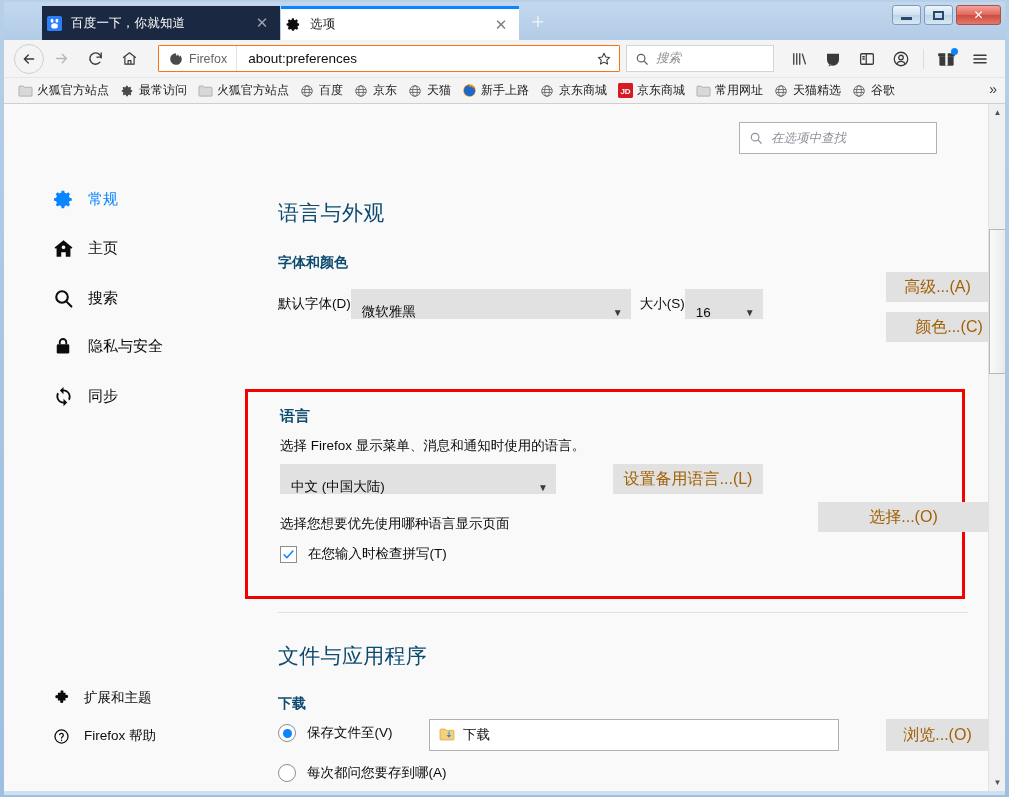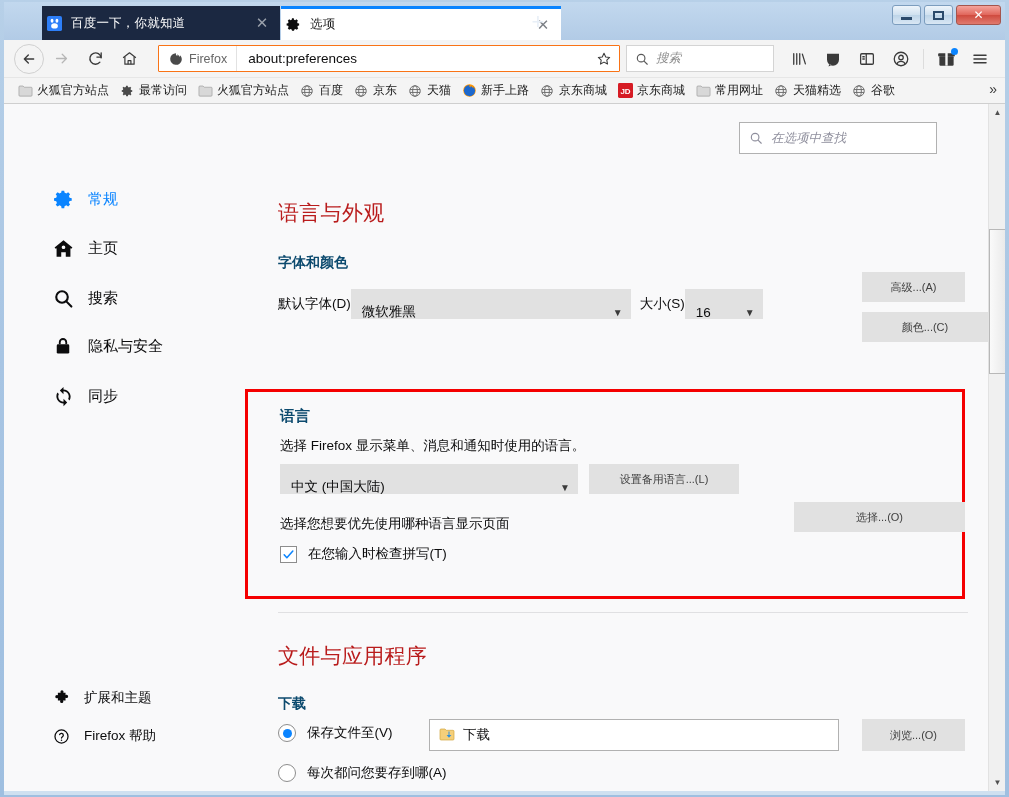--- a/index.html
+++ b/index.html
@@ -28,21 +28,21 @@
   .tab {
     position: absolute; top: 6px; height: 34px;
     display: flex; align-items: center; padding: 0 6px 0 4px;
   }
   #tab-0 {
     left: 42px; width: 238px;
     background: #1b2841;
     color: #ffffff;
   }
   #tab-1 {
-    left: 281px; width: 280px;
+    left: 281px; width: 238px;
     background: #ffffff;
     color: #1a1a1a;
     border-top: 3px solid #0a84ff;
   }
   .tab-favicon {
     width: 16px; height: 16px; flex: 0 0 16px;
     margin-right: 9px; display: flex; align-items: center; justify-content: center;
   }
   .tab-title {
     flex: 1 1 auto; font-size: 12.5px; white-space: nowrap;
@@ -137,33 +137,33 @@
     font-size: 15px; color: #0c0c0d; cursor: pointer; white-space: nowrap;
   }
   .side-item.active { color: #0a84ff; }
   .side-ico { width: 22px; height: 22px; flex: 0 0 22px; display:flex; align-items:center; justify-content:center; }
   .side-bottom { position: absolute; left: 48px; display: flex; align-items: center; gap: 14px;
     font-size: 13.5px; color: #0c0c0d; cursor: pointer; white-space: nowrap; }
   .side-bottom .side-ico { width: 18px; height: 18px; flex: 0 0 18px; }
 
   
   #main { position: absolute; left: 240px; top: 0; width: 745px; height: 687px; }
-  .sec-title { font-size: 21px; font-weight: 400; color: #b91c1c; letter-spacing: .3px; }
+  .sec-title { font-size: 21px; font-weight: 400; color: #0c4a6e; letter-spacing: .3px; }
   .sub-title { font-size: 14px; font-weight: bold; color: #0c4a6e; }
   .row-label { font-size: 13.5px; color: #0c0c0d; }
 
   .select-box {
     background: #e1e1e1; border: none; height: 30px; display: flex; align-items: center;
     justify-content: space-between; padding: 16px 8px 0 11px; font-size: 13.5px;
     color: #0c0c0d; cursor: pointer;
   }
   .chev { font-size: 10px; color: #3a3a3a; margin-left: 8px; }
   .btn {
     background: #e1e1e1; border: none; height: 30px; display: flex; align-items: center;
-    justify-content: center; font-size: 11px; color: #404040; cursor: pointer;
+    justify-content: center; font-size: 16px; color: #a16207; cursor: pointer; margin-left: 24px;
   }
   .textfield {
     background: #fff; border: 1px solid #b1b1b1; height: 32px; display: flex;
     align-items: center; gap: 8px; padding-left: 9px; font-size: 13.5px; color: #0c0c0d;
   }
 
   #lang-highlight {
     position: absolute; left: 1px; top: 285px; width: 720px; height: 210px;
     border: 3px solid #f50000;
   }
@@ -567,21 +567,21 @@
 
       <div class="btn" style="position:absolute;left:618px;top:168px;width:103px">高级...(A)</div>
       <div class="btn" style="position:absolute;left:618px;top:208px;width:126px">颜色...(C)</div>
 
       <div id="lang-highlight"></div>
 
       <div class="sub-title" style="position:absolute;left:36px;top:303px;font-size:15px">语言</div>
 
       <div class="row-label" style="position:absolute;left:36px;top:333px">选择 Firefox 显示菜单、消息和通知时使用的语言。</div>
 
-      <div class="select-box" style="position:absolute;left:36px;top:360px;width:298px">
+      <div class="select-box" style="position:absolute;left:36px;top:360px;width:276px">
         <span>中文 (中国大陆)</span>
         <span class="chev">▼</span>
       </div>
 
       <div class="btn" style="position:absolute;left:345px;top:360px;width:150px">设置备用语言...(L)</div>
 
       <div class="row-label" style="position:absolute;left:36px;top:411px">选择您想要优先使用哪种语言显示页面</div>
 
       <div class="btn" style="position:absolute;left:550px;top:398px;width:171px">选择...(O)</div>
 

